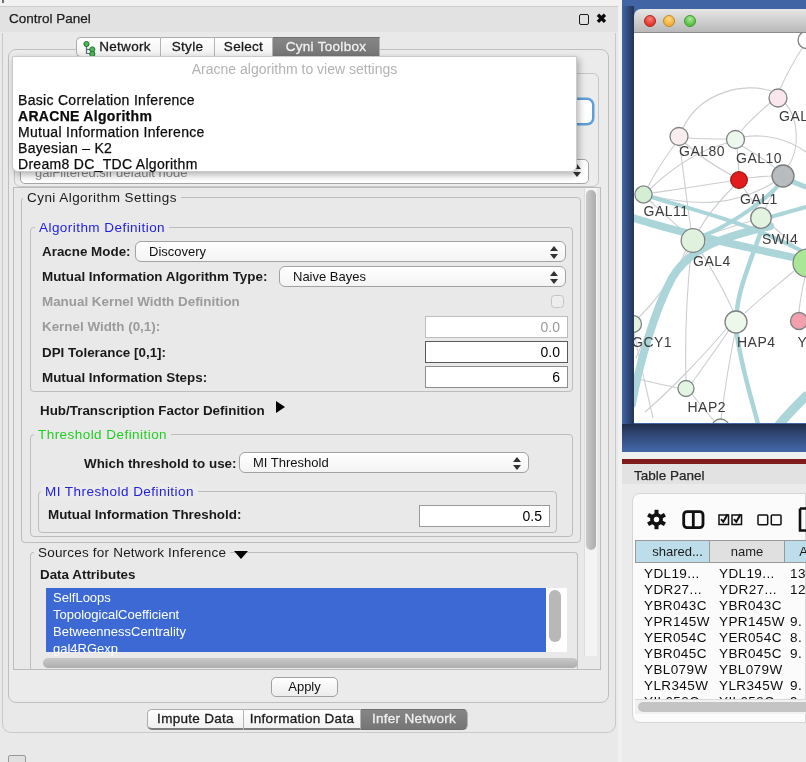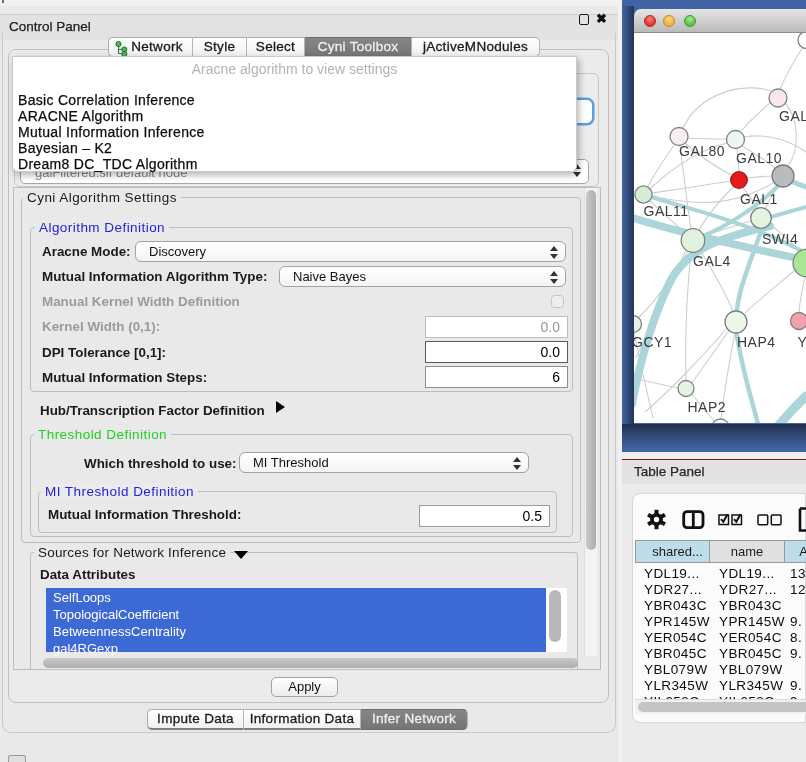--- a/index.html
+++ b/index.html
@@ -2,21 +2,21 @@
 <html><head>
 <meta charset="utf-8">
 <style>
 * { margin:0; padding:0; box-sizing:border-box; }
 html,body { width:806px; height:762px; overflow:hidden; }
 body { font-family:"Liberation Sans", sans-serif; background:#E9E9E9; position:relative; }
 #topstrip { left:0; top:0; width:618px; height:6px; background:#F1F1F1; }
 .abs { position:absolute; }
 
 
-#titlebar { left:0; top:14px; width:709px; height:26px; background:#E2E2E2; border-top:1px solid #CDCDCD; }
+#titlebar { left:0; top:6px; width:709px; height:26px; background:#E2E2E2; border-top:1px solid #CDCDCD; }
 #titlebar .t { position:absolute; left:9px; top:4px; font-size:13.5px; color:#1c1c1c; -webkit-text-stroke:0.25px; }
 #btn-float { left:579px; top:13.5px; width:10px; height:11px; border:1.8px solid #1a1a1a; border-radius:2px; }
 #btn-close { left:596px; top:11px; font-size:13px; font-weight:bold; color:#0a0a0a; }
 
 
 .tabrow { display:flex; z-index:5; }
 .tab { height:20px; line-height:18px; font-size:13.5px; letter-spacing:0.3px; -webkit-text-stroke:0.3px; color:#1a1a1a; text-align:center; background:linear-gradient(#FFFFFF,#F0F0F0); border-top:1px solid #ACACAC; border-bottom:1px solid #ACACAC; border-right:1px solid #B4B4B4; padding:0; }
 .tab.first { border-left:1px solid #ACACAC; border-radius:5px 0 0 5px; }
 .tab.last { border-radius:0 5px 5px 0; }
 .btm .tab { border-bottom:2px solid #7E7E7E; height:21px; }
@@ -62,21 +62,21 @@
 #bluearea { left:622px; top:0; width:184px; height:459px; background:#4165A4; }
 #netwin { left:634px; top:9px; width:172px; height:415px; border-radius:7px 0 0 0; }
 #shadow-below { left:622px; top:424px; width:184px; height:26px; background:linear-gradient(180deg, #1F2D4A 0%, #2E4470 35%, rgba(65,101,164,0) 100%); }
 #shadow-left { left:622px; top:6px; width:12px; height:418px; background:linear-gradient(90deg, rgba(65,101,164,0) 0%, rgba(30,43,72,0.85) 100%); }
 #nettitle { position:absolute; left:0; top:0; width:172px; height:24px; background:linear-gradient(#E6E6E6,#B9B9B9); border-bottom:1px solid #8C8C8C; border-radius:7px 0 0 0; }
 .light { position:absolute; top:5.5px; width:12px; height:12px; border-radius:50%; }
 #netcanvas { position:absolute; left:0; top:24px; width:172px; height:390px; background:#fff; overflow:hidden; }
 
 
 #tp-strip { left:622px; top:452px; width:184px; height:7px; background:#F0F0F0; }
-#tp-bar { left:622px; top:459px; width:184px; height:25px; background:#E2E2E2; border-top:1px solid #7f1d1d; }
+#tp-bar { left:622px; top:459px; width:184px; height:25px; background:#E2E2E2; border-top:5px solid #7f1d1d; }
 #tp-bar .t { position:absolute; left:12px; top:4px; font-size:13.5px; color:#262626; -webkit-text-stroke:0.25px; }
 #tp-bg { left:622px; top:484px; width:184px; height:278px; background:#EBEBEB; }
 #tp-white { left:632px; top:493px; width:174px; height:230px; background:#FBFBFB; border:1px solid #D6D6D6; border-radius:8px 0 0 8px; }
 #thead { position:absolute; left:2px; top:46px; width:200px; height:23px; }
 .hc { position:absolute; top:0; height:23px; border:1px solid #999; font-size:13px; text-align:center; line-height:21px; color:#1c1c1c; }
 .trow { position:absolute; font-size:13.5px; letter-spacing:0.4px; color:#0d0d0d; }
 #tp-hsb { position:absolute; left:2px; top:205px; width:172px; height:15px; background:#F1F1F1; border-top:1px solid #DADADA; }
 #tp-hsb .thumb { position:absolute; left:3px; top:2px; width:172px; height:10px; background:#C4C4C4; border-radius:5px; }
 
 #panelframe { left:2px; top:33px; width:614px; height:700px; border:1px solid #C9C9C9; border-top:none; border-radius:0 0 9px 9px; }
@@ -86,36 +86,35 @@
 </head>
 <body>
 
 <div class="abs" id="topstrip"></div>
 <div class="abs" id="titlebar">
     <div class="t">Control Panel</div>
   </div>
 <div class="abs" id="btn-float"></div>
 <div class="abs" id="btn-close">✖</div>
 
-<div class="abs tabrow" style="left:108px; top:37px;">
+<div class="abs tabrow" style="left:76px; top:37px;">
   <div class="tab first" style="width:85px; position:relative;"><svg style="position:absolute; left:6px; top:3px;" width="13" height="15" viewBox="0 0 13 15">
         <g stroke="#5A6B7A" stroke-width="1.2" fill="none">
           <path d="M3.5,4 L3.5,12.5 L7,12.5"></path>
           <path d="M3.5,8.5 L7,8.5"></path>
         </g>
         <g stroke="#1D7A2E" stroke-width="1" fill="#53B456">
           <circle cx="3.5" cy="3" r="2.6"></circle>
           <circle cx="9.3" cy="8.5" r="2.6"></circle>
           <circle cx="9.3" cy="13" r="2.6"></circle>
         </g>
       </svg><span style="padding-left:13px;">Network</span></div>
   <div class="tab" style="width:54px;">Style</div>
   <div class="tab" style="width:58px;">Select</div>
   <div class="tab sel" style="width:107px;">Cyni Toolbox</div>
-  <div class="tab last" style="width:128px;">jActiveMNodules</div>
 </div>
 
 <div class="abs" id="contentpanel"></div>
 <div class="abs" id="toppanel"></div>
 <div class="abs" id="combo1"></div>
 <div class="abs" id="combo2">
     <div class="txt">galFiltered.sif default node</div>
     <div class="spin"></div>
   </div>
 
@@ -191,21 +190,21 @@
 
 <div class="abs tabrow btm" style="left:147px; top:709px;">
   <div class="tab first" style="width:97px;">Impute Data</div>
   <div class="tab" style="width:117px;">Information Data</div>
   <div class="tab sel last" style="width:107px;">Infer Network</div>
 </div>
 
 <div class="abs" id="popup">
   <div class="hint">Aracne algorithm to view settings</div>
   <div class="it" style="top:35px;">Basic Correlation Inference</div>
-  <div class="it" style="top:51px; font-weight:normal;">ARACNE Algorithm</div>
+  <div class="it" style="top:51px; font-weight:bold;">ARACNE Algorithm</div>
   <div class="it" style="top:67px;">Mutual Information Inference</div>
   <div class="it" style="top:83px;">Bayesian – K2</div>
   <div class="it" style="top:99px;">Dream8 DC_TDC Algorithm</div>
 </div>
 
 <div class="abs" id="splitter"></div>
 <div class="abs" id="bluearea"></div>
 <div class="abs" id="shadow-left"></div>
 <div class="abs" id="netwin">
   <div id="nettitle">

